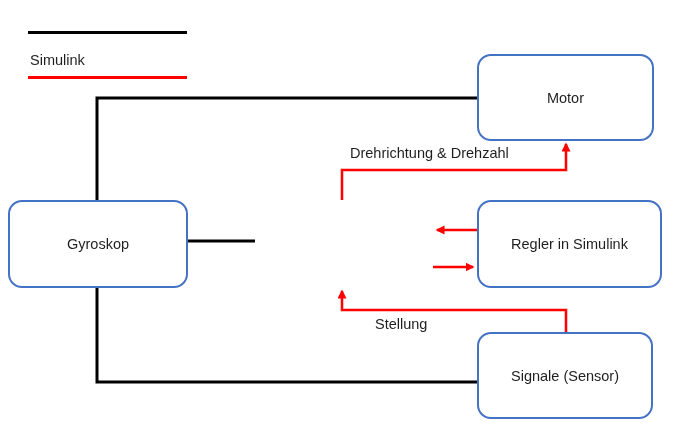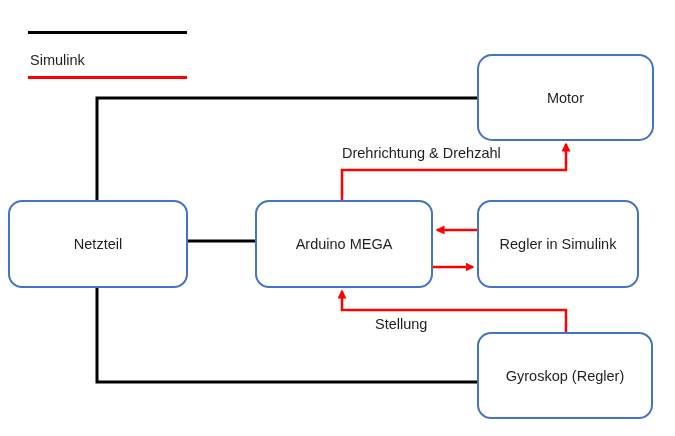--- a/index.html
+++ b/index.html
@@ -24,29 +24,29 @@
     border-radius: 14px;
     display: flex;
     align-items: center;
     justify-content: center;
     font-size: 14.5px;
     text-align: center;
   }
   .node-netzteil  { left: 8px;   top: 200px; width: 180px; height: 88px; }
   .node-arduino   { left: 255px; top: 200px; width: 178px; height: 88px; }
   .node-motor     { left: 477px; top: 54px;  width: 177px; height: 87px; }
-  .node-regler    { left: 477px; top: 200px; width: 162px; height: 88px; text-align: right; }
+  .node-regler    { left: 477px; top: 200px; width: 185px; height: 88px; text-align: right; }
   .node-gyroskop  { left: 477px; top: 332px; width: 176px; height: 87px; }
   .edge-label {
     position: absolute;
     z-index: 4;
     font-size: 14.5px;
     white-space: nowrap;
   }
-  .edge-label-dreh { left: 342px; top: 145px; }
+  .edge-label-dreh { left: 350px; top: 145px; }
   .edge-label-stellung { left: 375px; top: 316px; }
   .legend-label {
     position: absolute;
     z-index: 4;
     font-size: 14.5px;
     white-space: nowrap;
   }
   .legend-label-power  { left: 30px; top: 4px; }
   .legend-label-signal { left: 30px; top: 52px; }
   .legend-line {
@@ -62,37 +62,34 @@
 <body>
 
 <div class="canvas">
 
   <svg class="layer layer-power" width="675" height="436">
     <path d="M477,98 H97 V382 H477" fill="none" stroke-width="3" stroke="#000000"></path>
     <path d="M188,241 H255" fill="none" stroke-width="3" stroke="#000000"></path>
   </svg>
 
   <div class="node node-netzteil" style="border-color: rgb(68, 114, 196);">
-    <span>Netzteil</span>
+    <span>Gyroskop</span>
   </div>
 
-  <div class="node node-arduino" style="border-color: rgb(68, 114, 196);">
-    <span>Arduino MEGA</span>
-  </div>
 
-  <div class="node node-motor" style="border-color: rgb(68, 114, 196); border-radius: 15px;">
+  <div class="node node-motor" style="border-color: rgb(68, 114, 196);">
     <span>Motor</span>
   </div>
 
   <div class="node node-regler" style="border-color: rgb(68, 114, 196);">
     <span>Regler in Simulink</span>
   </div>
 
   <div class="node node-gyroskop" style="border-color: rgb(68, 114, 196);">
-    <span>Gyroskop (Regler)</span>
+    <span>Signale (Sensor)</span>
   </div>
 
   <svg class="layer layer-signal" width="675" height="436">
     <defs>
       <marker id="arrowhead" markerUnits="userSpaceOnUse" markerWidth="10" markerHeight="10" refX="7.5" refY="4.5" orient="auto">
         <path d="M0,0 L9,4.5 L0,9 Z" fill="#ff0000"></path>
       </marker>
     </defs>
     <path d="M342,200 V170 H566 V144" fill="none" stroke-width="2.5" marker-end="url(#arrowhead)" stroke="#ff0000"></path>
     <path d="M477,230 H437" fill="none" stroke-width="2.5" marker-end="url(#arrowhead)" stroke="#ff0000"></path>

